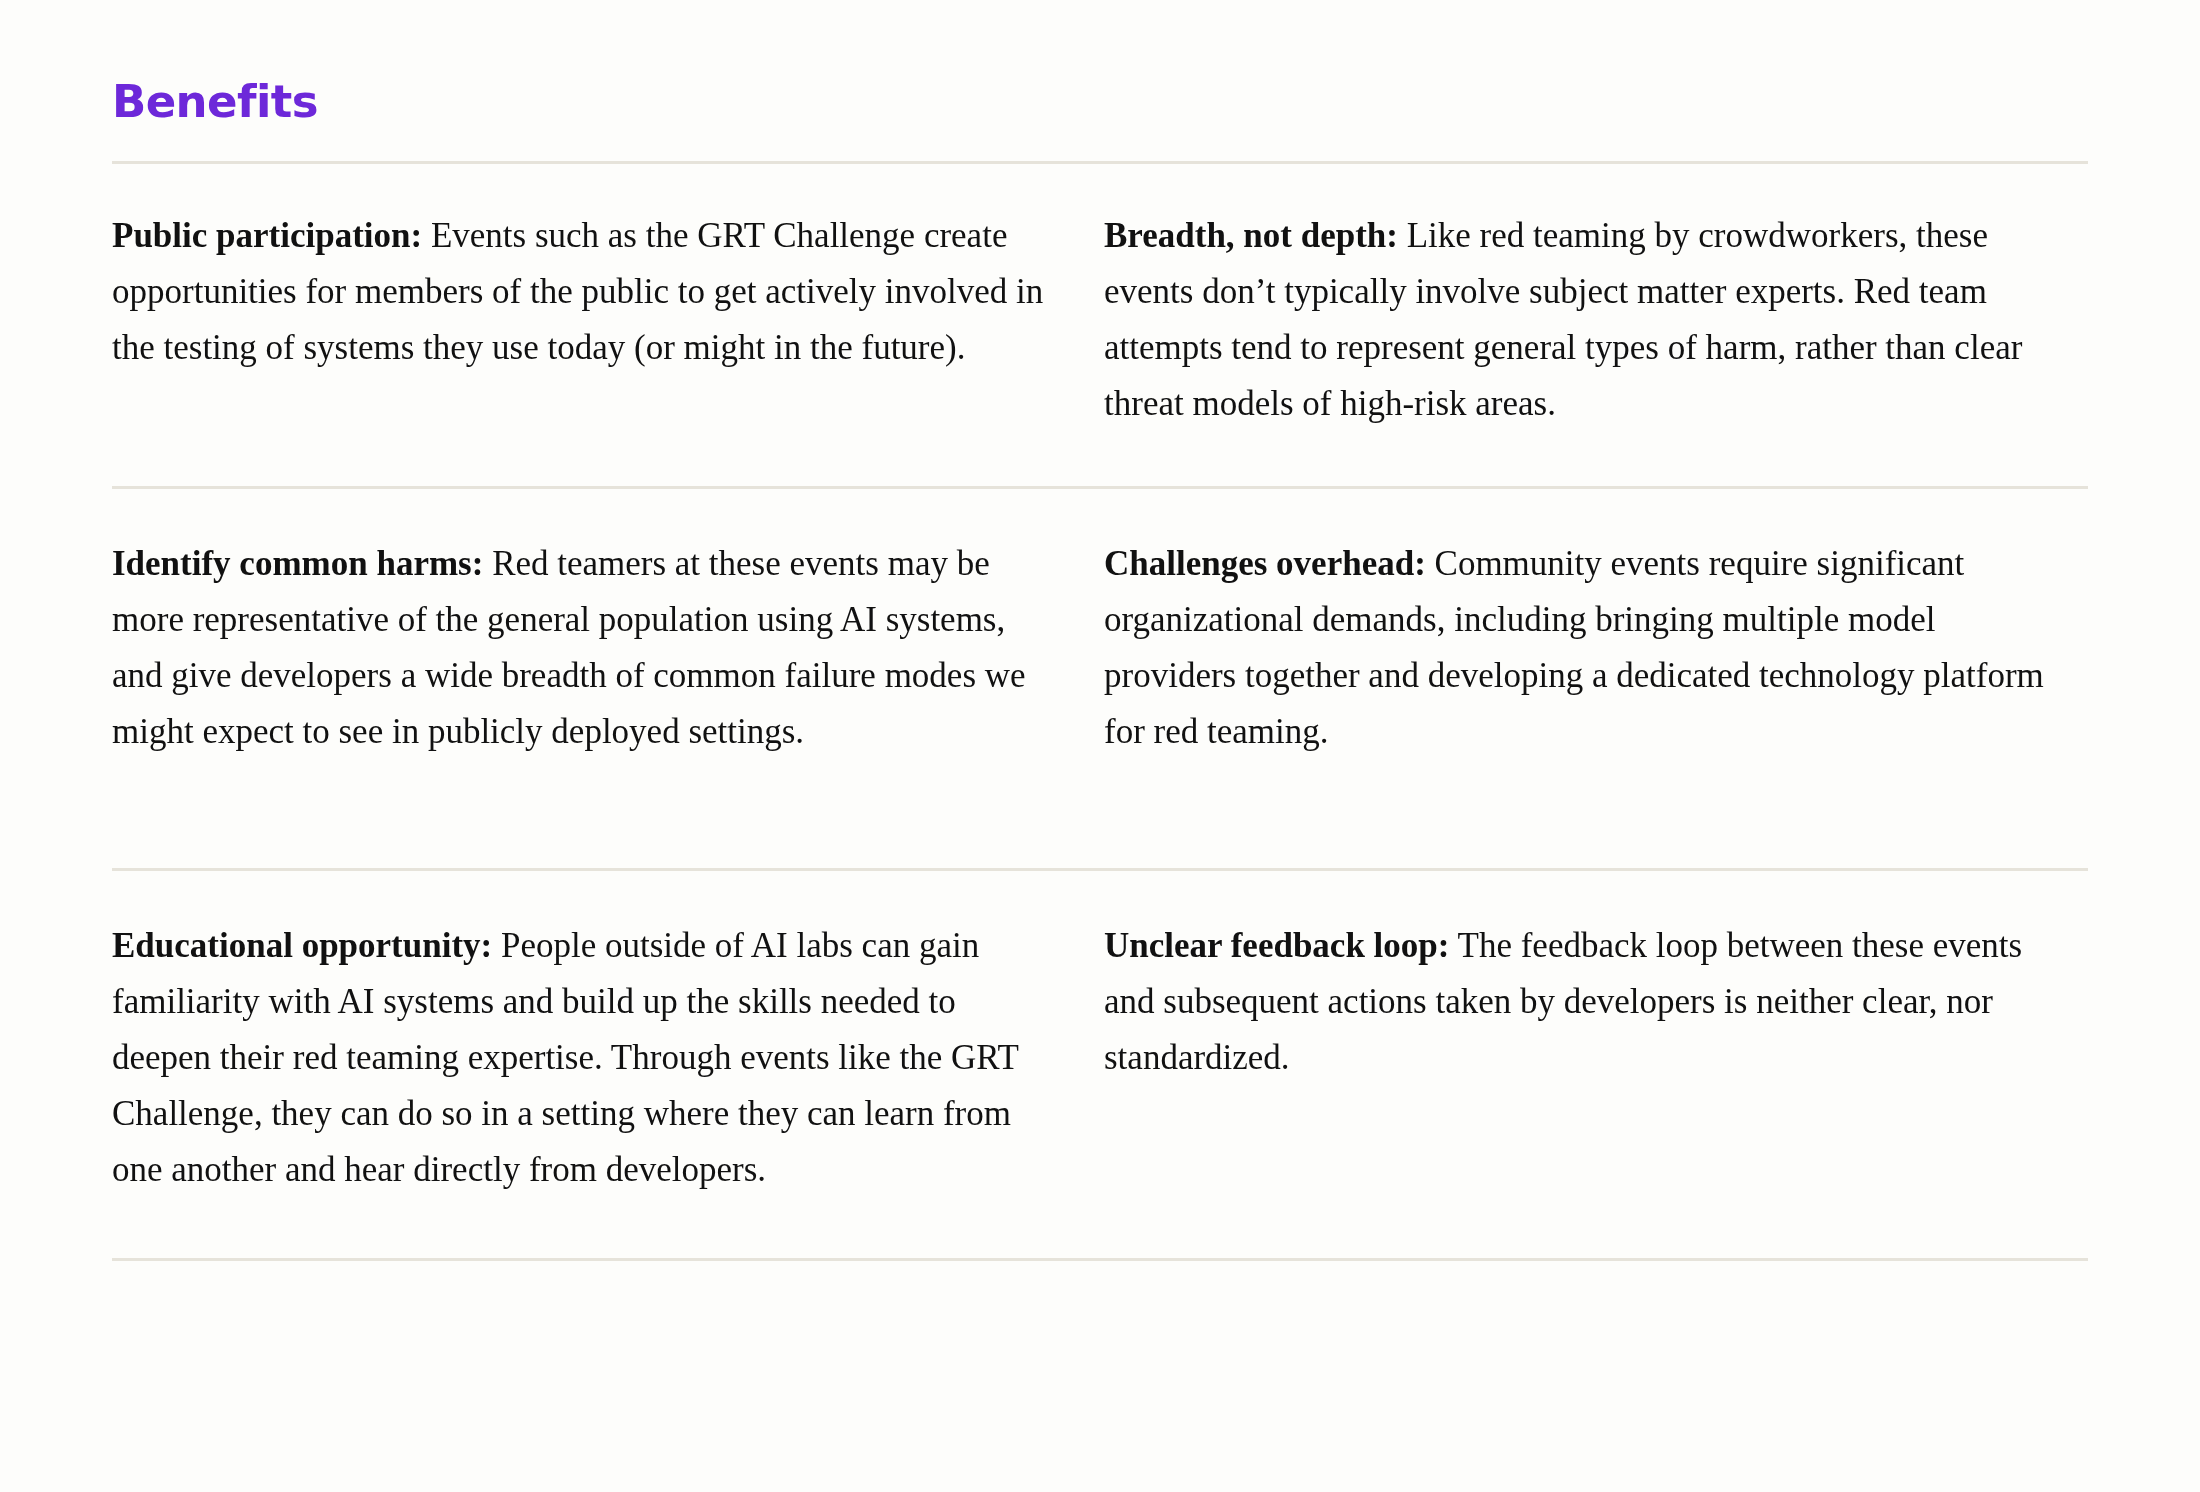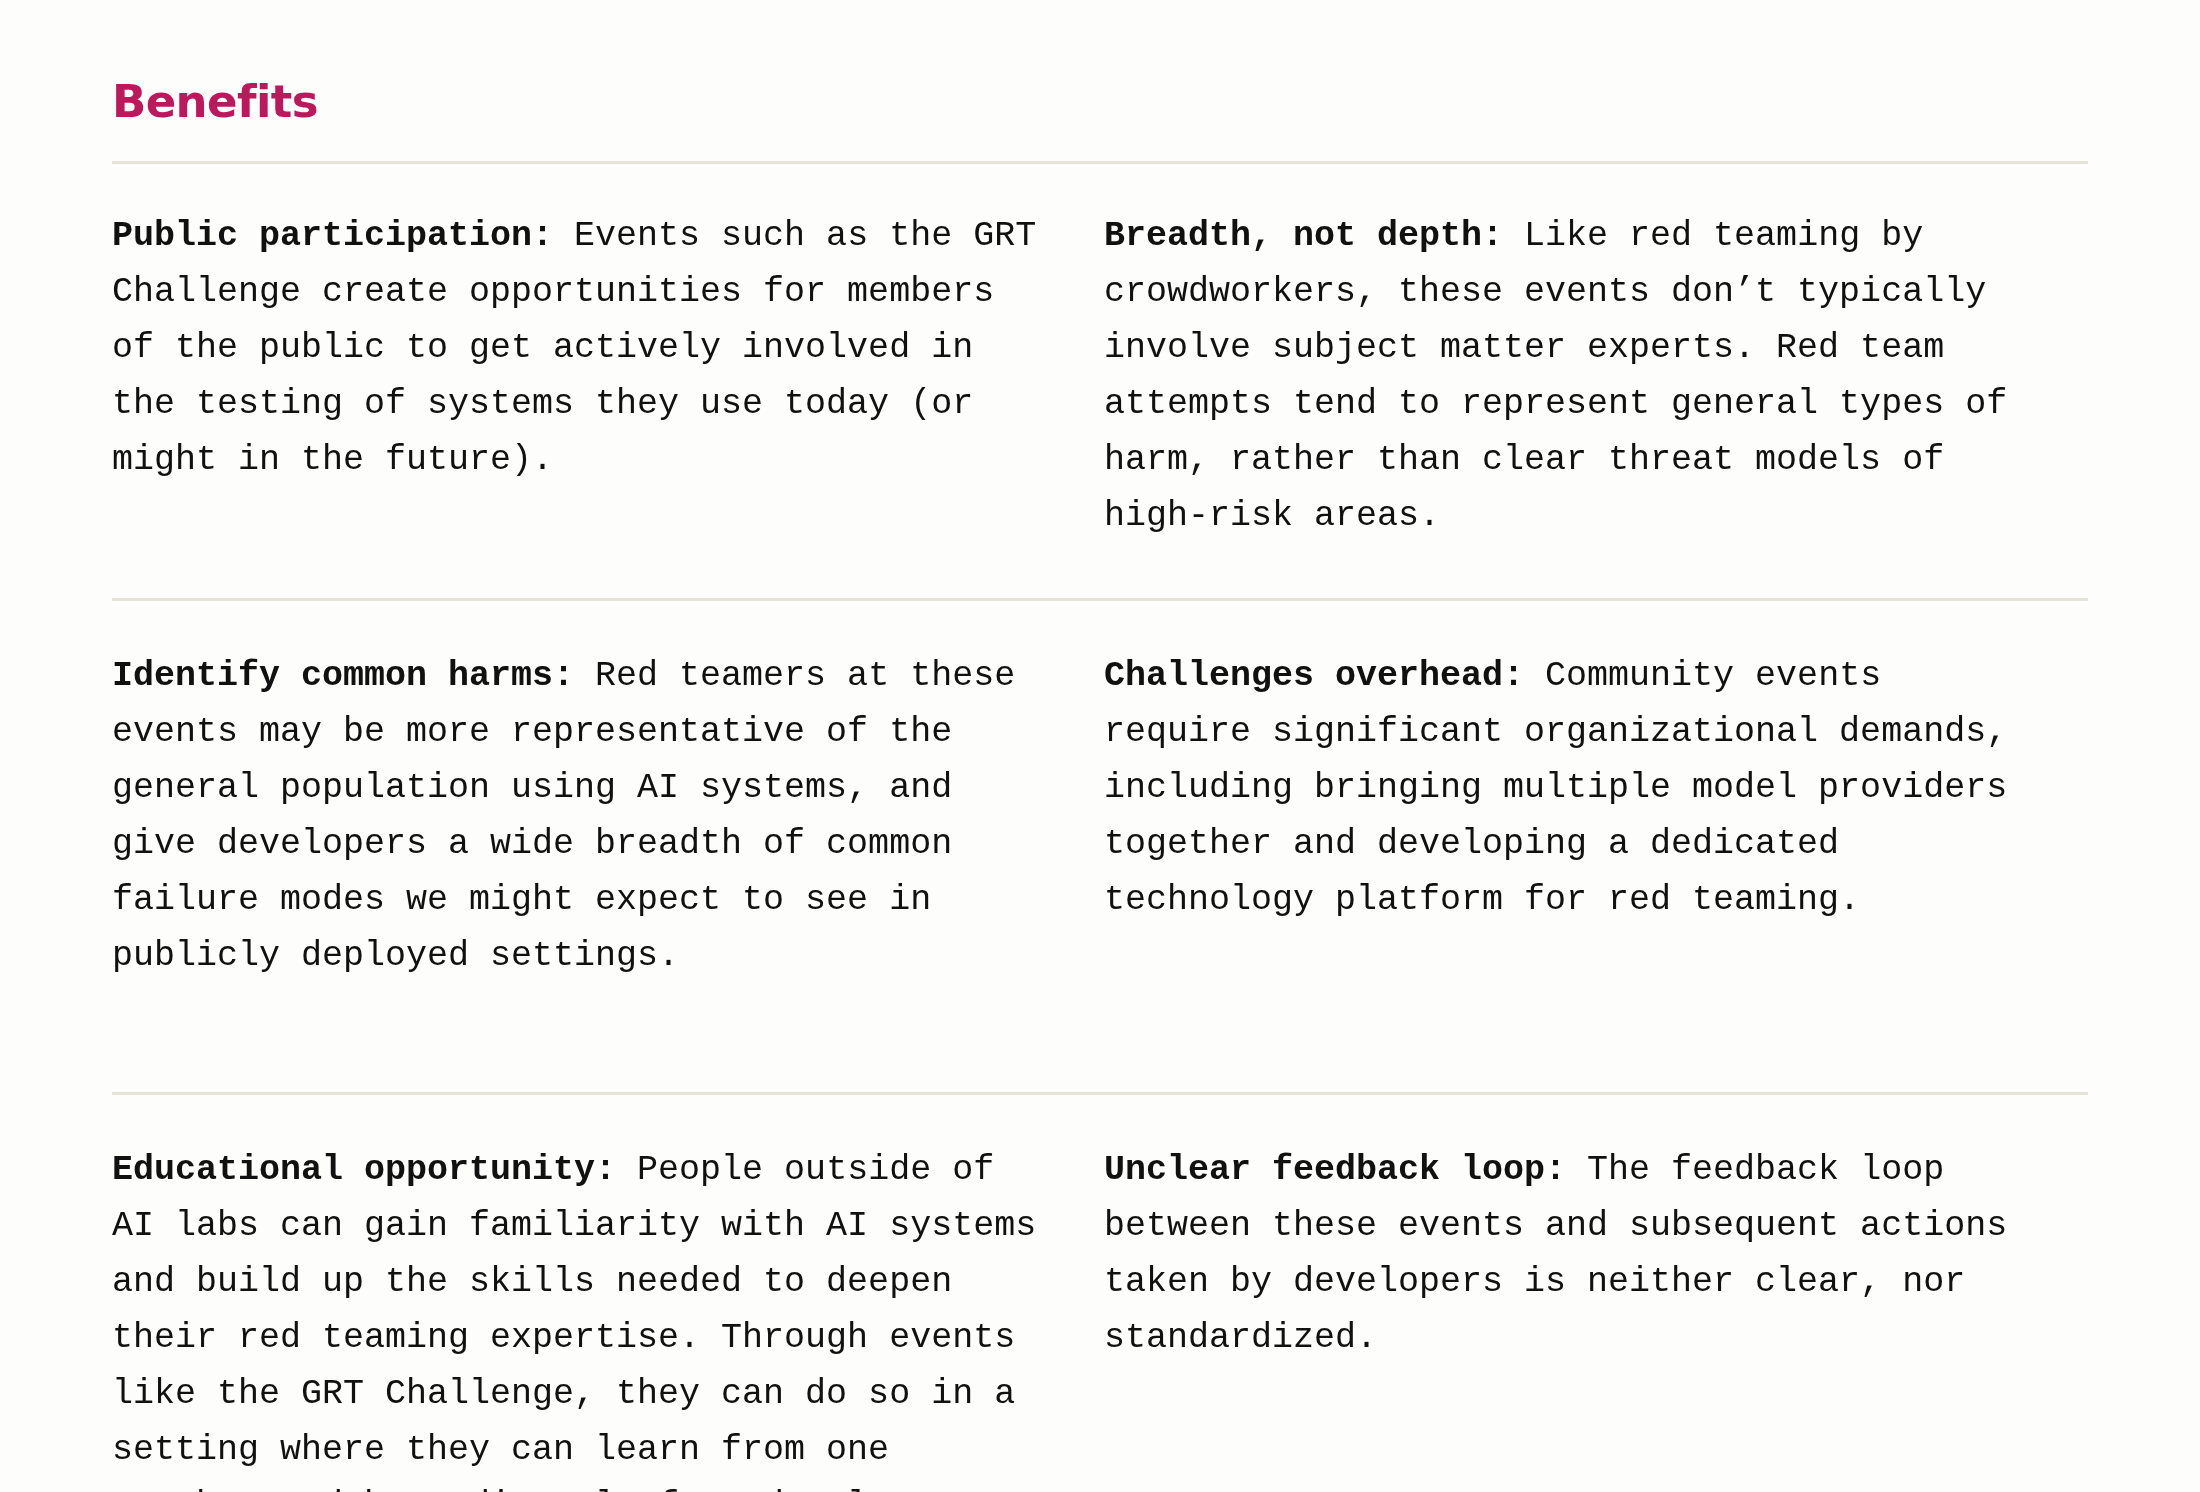--- a/index.html
+++ b/index.html
@@ -32,21 +32,21 @@
     box-sizing: border-box;
   }
   .head-cell.right { padding-left: 4px; }
 
   .col-title {
     font-family: "DejaVu Sans", sans-serif;
     font-weight: 700;
     font-size: 45px;
     line-height: 1.05;
     letter-spacing: -0.6px;
-    color: #be185d;
+    color: #6d28d9;
     margin: 0;
   }
 
   
   .divider {
     height: 3px;
     background: #e6e3da;
     width: 100%;
   }
   .divider.top   { margin-top: 36px; }
@@ -57,21 +57,21 @@
     display: flex;
   }
   .cell {
     width: 50%;
     box-sizing: border-box;
   }
   .cell.right { padding-left: 4px; }
   .cell.left  { padding-right: 36px; }
 
   .body-text {
-    font-family: Liberation Mono, monospace;
+    font-family: Liberation Serif, serif;
     font-size: 35px;
     line-height: 56px;
     color: #111111;
     margin: 0;
     max-width: 940px;
   }
   .lead {
     font-weight: 700;
   }
 

